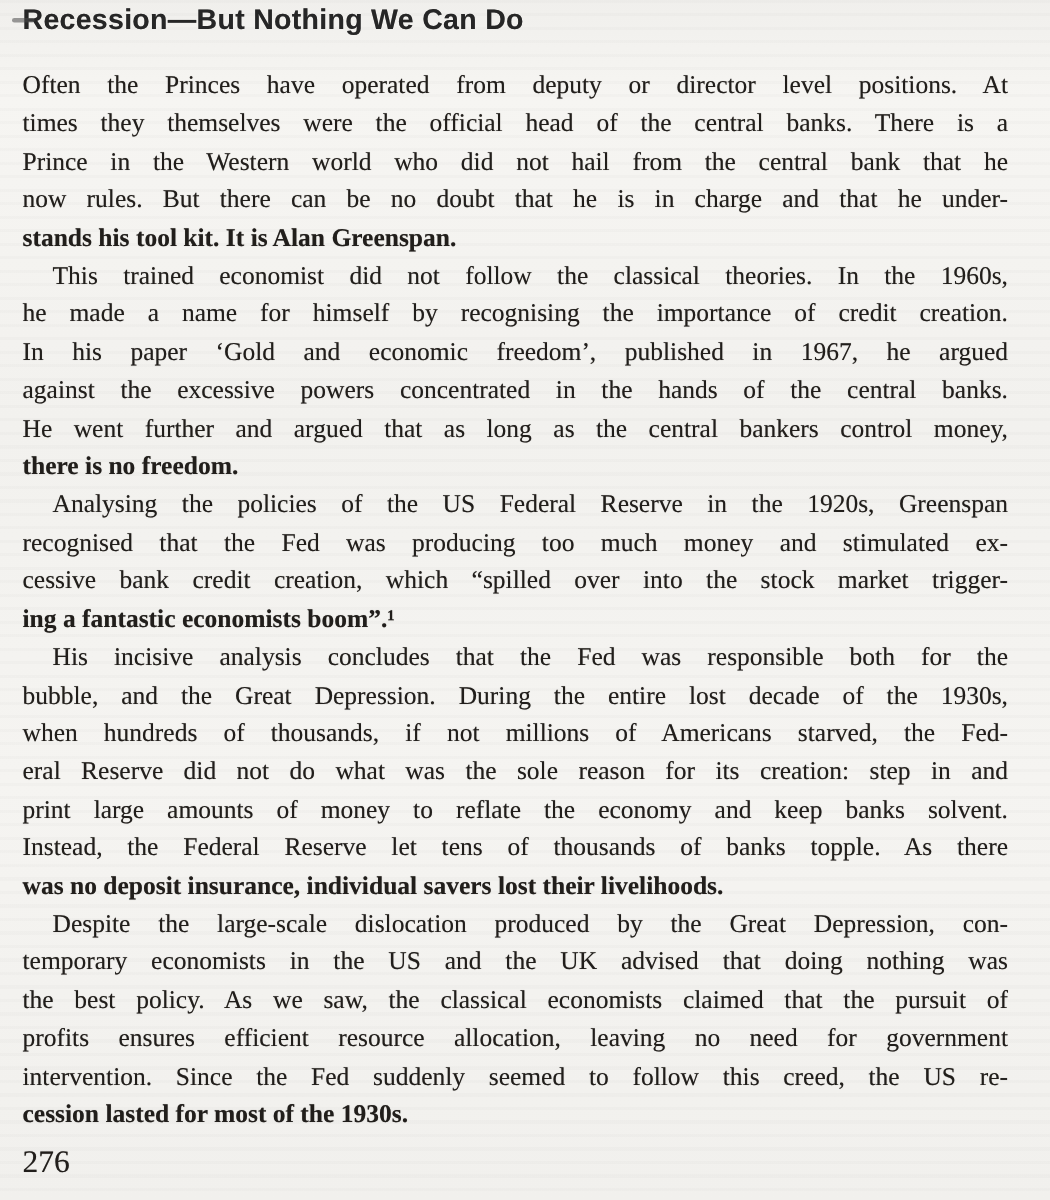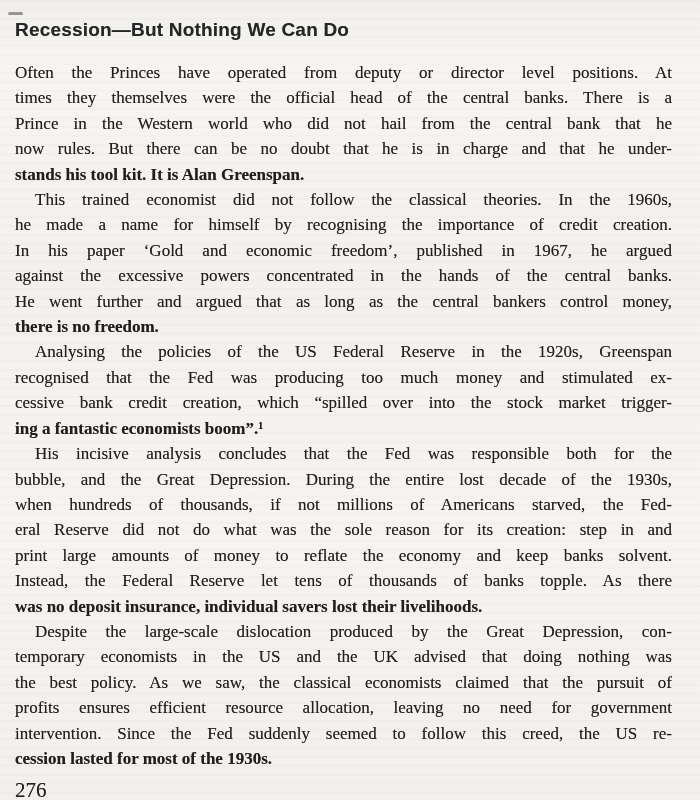--- a/index.html
+++ b/index.html
@@ -12,21 +12,21 @@
   body {
     width: 700px;
     height: 800px;
     overflow: hidden;
     background: var(--bg);
   }
   .page {
     position: relative;
     width: 700px;
     height: 800px;
-    padding: 16px 28px 0 15px;
+    padding: 0 28px 0 15px;
     font-family: "Liberation Serif", serif;
     color: var(--text);
     background:
       repeating-linear-gradient(180deg,
         rgba(0,0,0,0.015) 0px, rgba(0,0,0,0.015) 2px,
         rgba(0,0,0,0) 2px, rgba(0,0,0,0) 9px),
       linear-gradient(180deg, #f0efec 0%, #f6f5f2 8%, #f2f1ee 35%, #f5f4f1 65%, #f1f0ed 100%);
   }
   .scan-artifact {
     position: absolute;

